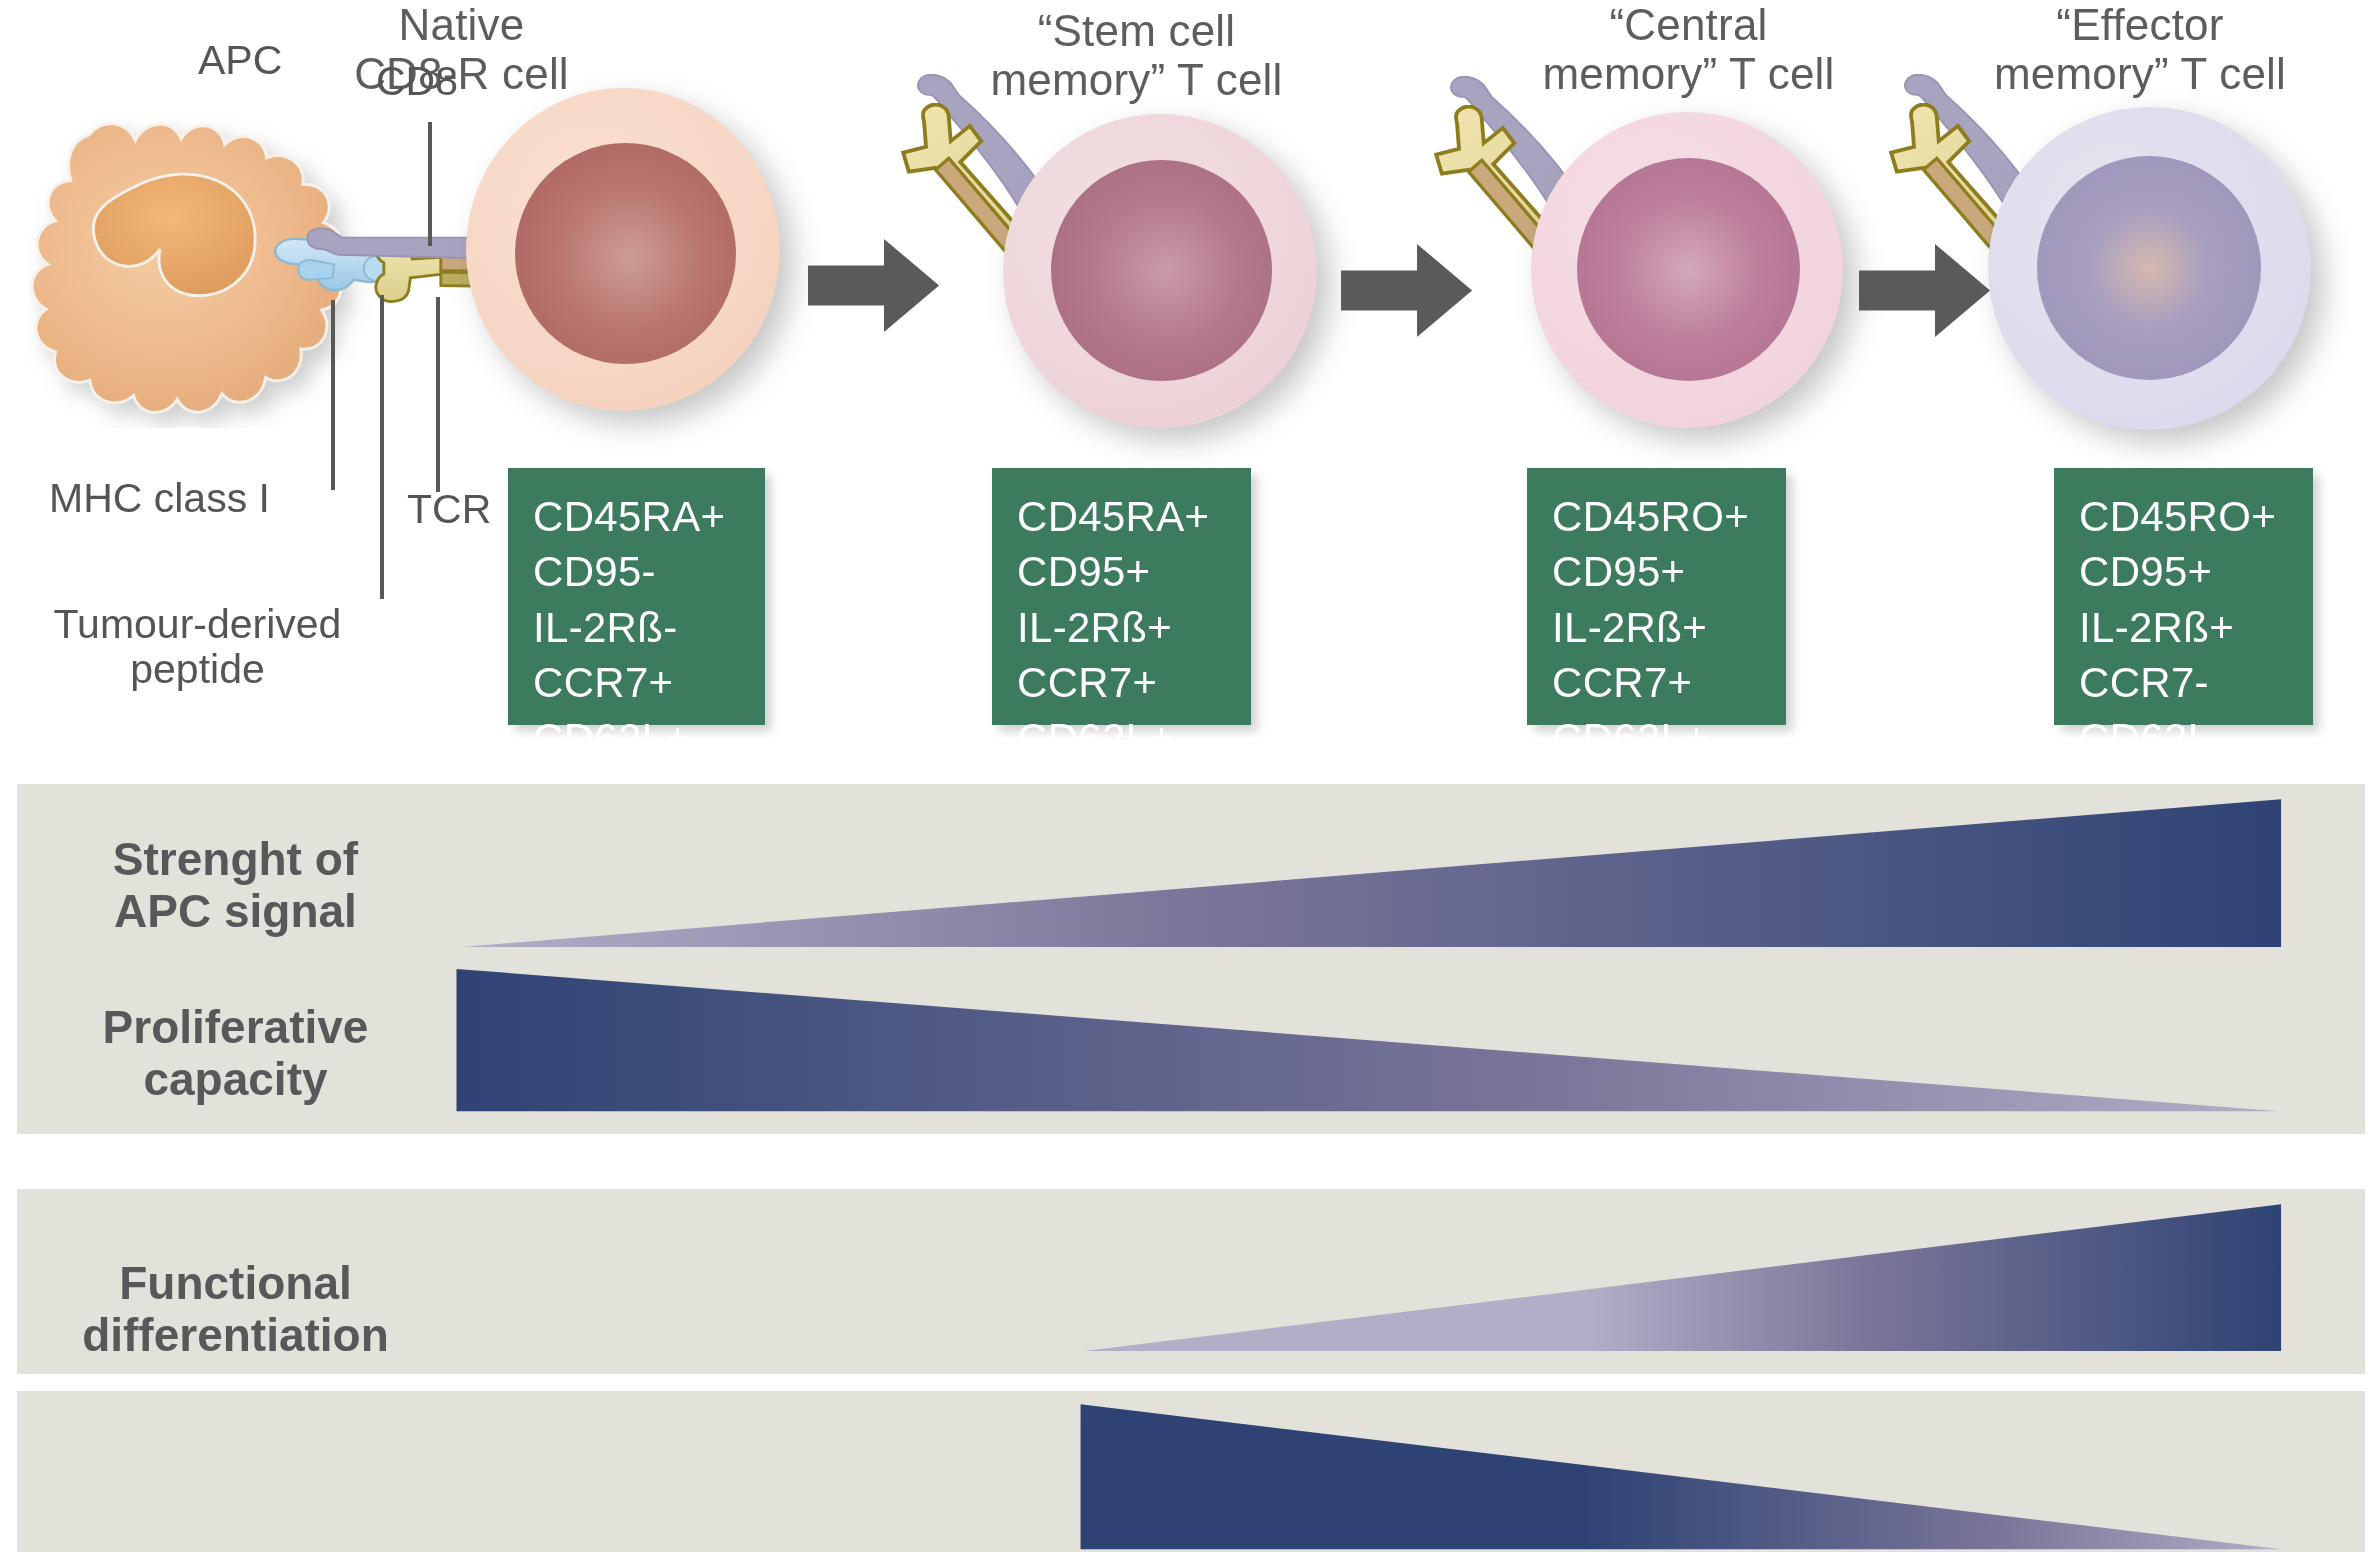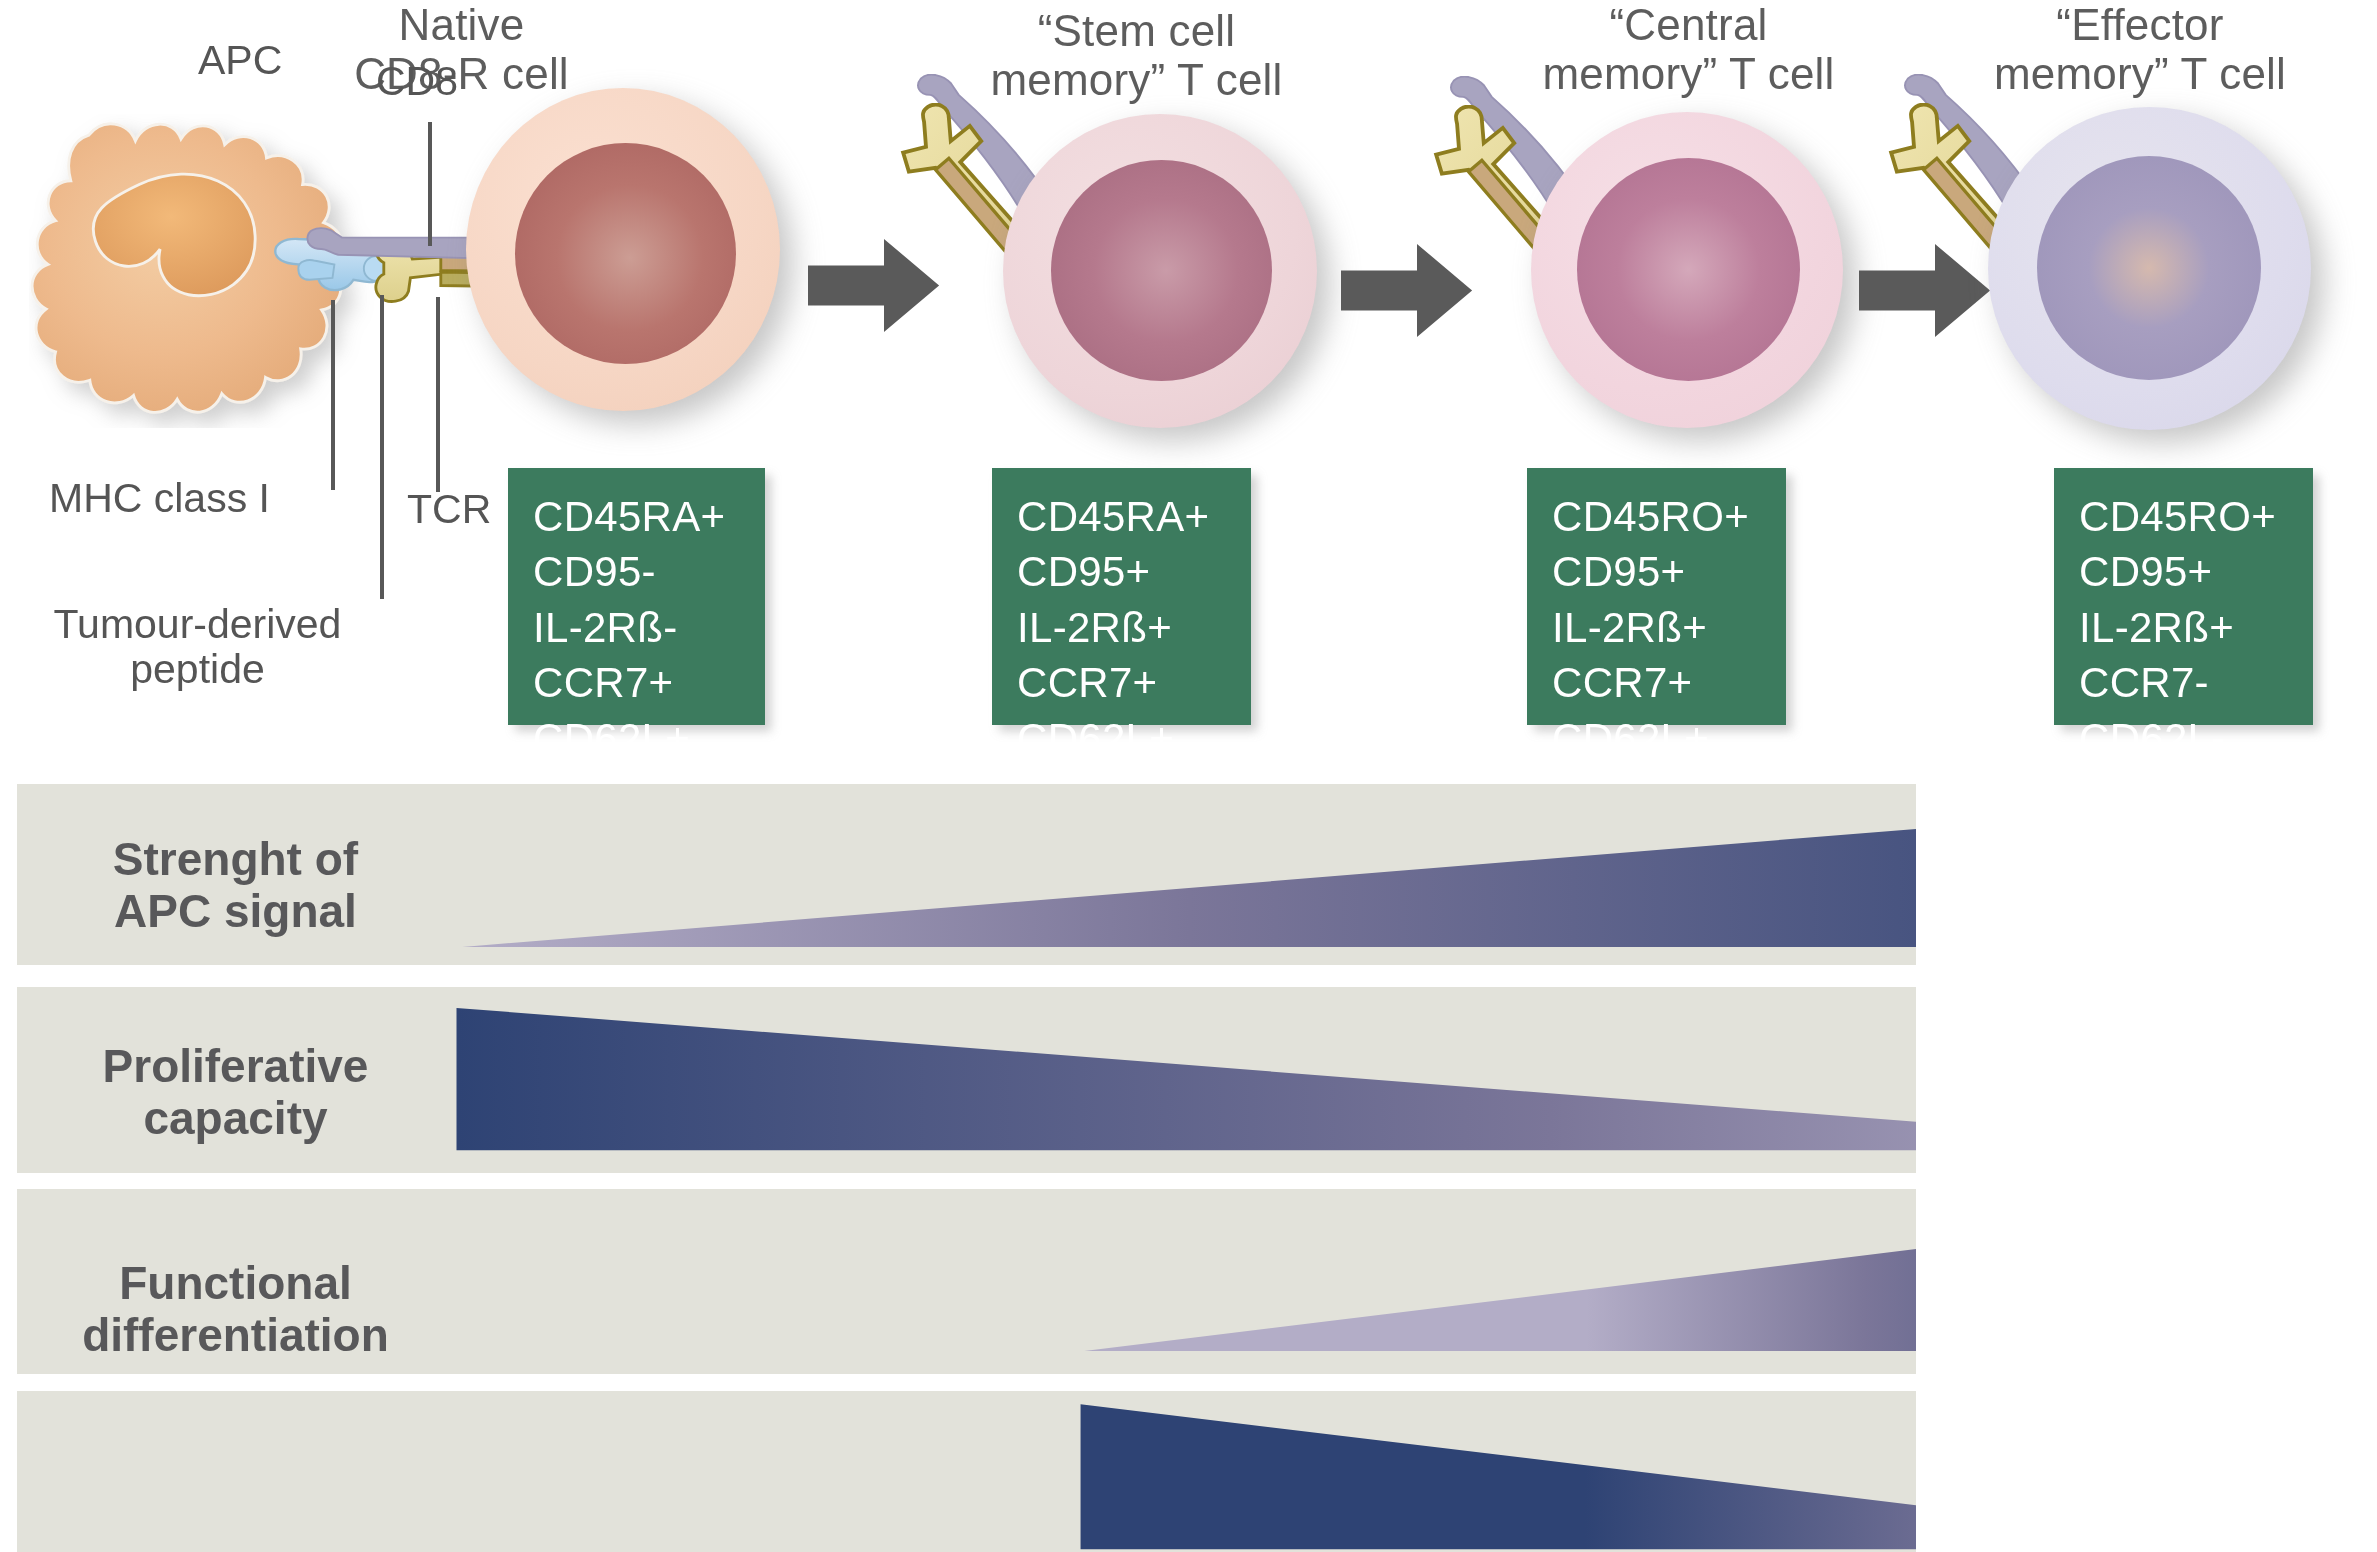--- a/index.html
+++ b/index.html
@@ -70,21 +70,21 @@
     white-space: pre-line;
     letter-spacing: 0.3px;
     box-shadow: 6.7px 6.7px 9.5px rgba(140,140,140,0.40);
   }
 
   
   .panel {
     position: absolute;
     background: #e2e2da;
     left: 17px;
-    width: 1899px;
+    width: 2348px;
     overflow: hidden;
   }
   .panel-label {
     position: absolute;
     left: 52px;
     width: 333px;
     text-align: center;
     font-size: 46px;
     line-height: 1.14;
     color: #58585a;
@@ -307,21 +307,21 @@
           <stop offset="40%" stop-color="#7b7699"></stop>
           <stop offset="100%" stop-color="#2e4374"></stop>
         </linearGradient>
       </defs>
       <path fill="url(#wedgeInc1)" d="M468,171 L2380,16 L2380,171 Z"></path>
     </svg>
     <div class="panel-label" style="top:49px;">Strenght of
 APC signal</div>
   </div>
 
-  <div class="panel" style="top:987px; height:186px;padding-left:45px;">
+  <div class="panel" style="top:948px; height:186px;padding-left:45px;">
     <svg width="2344" height="186" viewBox="0 0 2464 196" preserveAspectRatio="none">
       <defs>
         <linearGradient id="wedgeDec1" x1="0" y1="0" x2="1" y2="0">
           <stop offset="0%" stop-color="#2e4374"></stop>
           <stop offset="60%" stop-color="#7b7699"></stop>
           <stop offset="100%" stop-color="#b3adc7"></stop>
         </linearGradient>
       </defs>
       <path fill="url(#wedgeDec1)" d="M462,22 L462,172 L2378,172 Z"></path>
     </svg>

